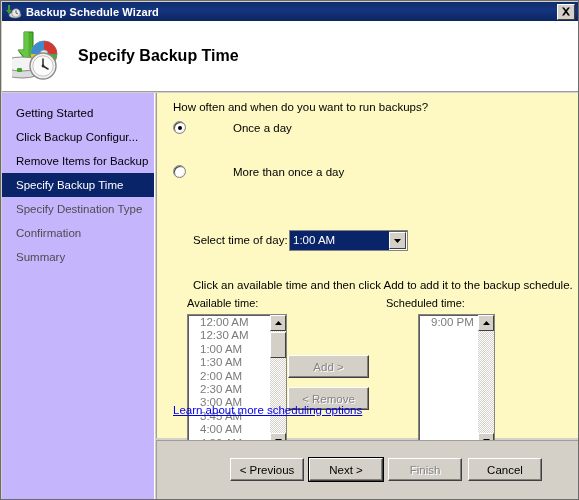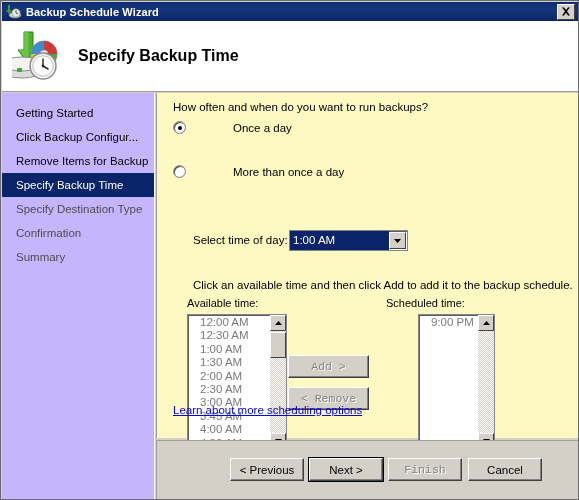--- a/index.html
+++ b/index.html
@@ -309,21 +309,21 @@
     position: relative;
   }
   .btn::after {
     content: "";
     position: absolute;
     left: 0; top: 0; right: 0; bottom: 0;
     border-right: 1px solid #808080;
     border-bottom: 1px solid #808080;
     pointer-events: none;
   }
-  .btn.disabled { color: #848484; text-shadow: 1px 1px 0 #ffffff; font-family: Liberation Mono, monospace; }
+  .btn.disabled { color: #848484; text-shadow: 1px 1px 0 #ffffff; }
   #add-btn    { position: absolute; left: 131px; top: 262px; width: 81px; height: 23px; }
   #remove-btn { position: absolute; left: 131px; top: 294px; width: 81px; height: 23px; }
 
   #link {
     position: absolute;
     left: 16px; top: 311px;
     font-size: 11.5px;
     color: #0000ee;
     text-decoration: underline;
     white-space: nowrap;

